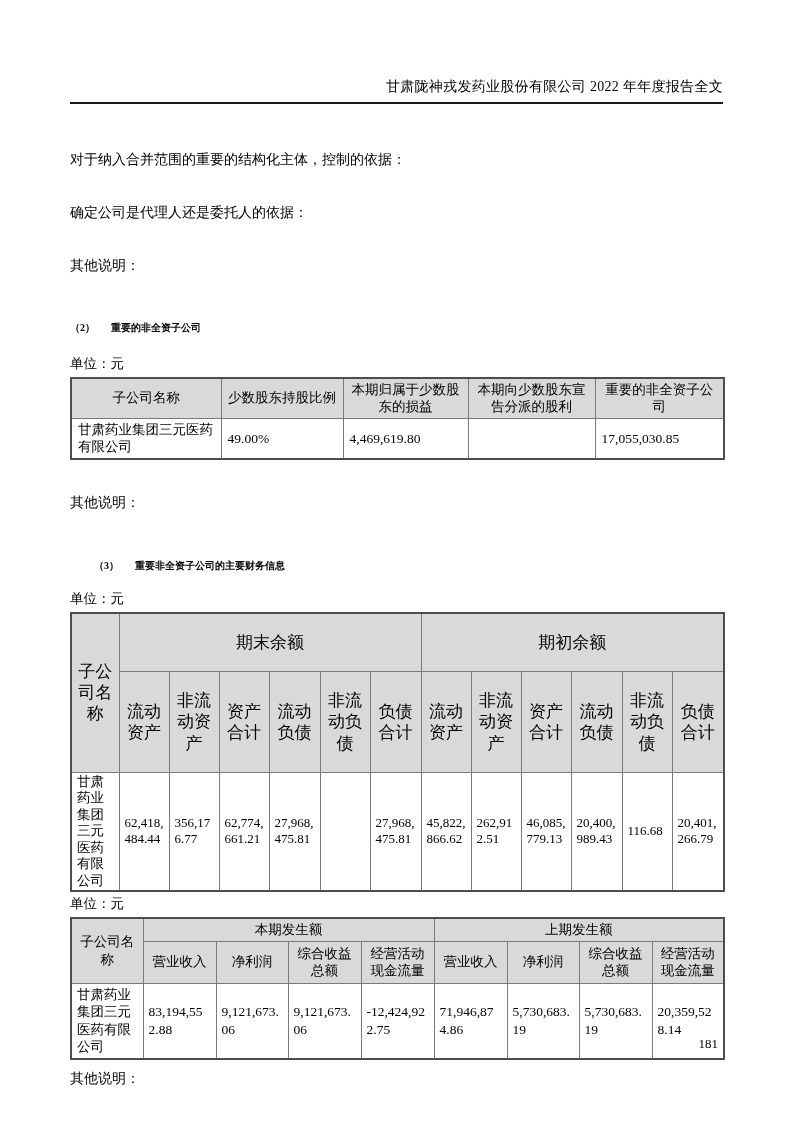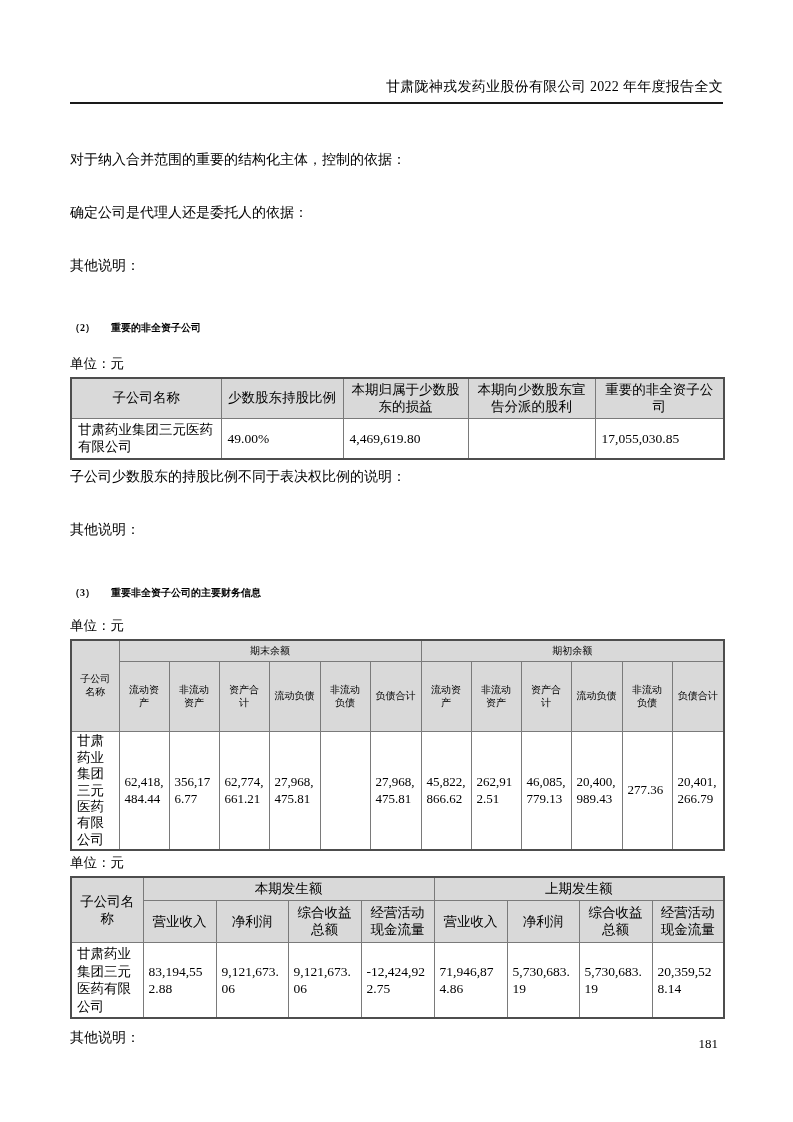--- a/index.html
+++ b/index.html
@@ -33,21 +33,21 @@
   }
   .mt-p1 { margin-top: 47px; }
   .mt-p  { margin-top: 34px; }
 
   .section-heading {
     font-size: 10px;
     font-weight: bold;
     margin: 0;
   }
   .mt-h2 { margin-top: 45px; }
-  .mt-h3 { margin-top: 46px; }
+  .mt-h3 { margin-top: 46px; margin-left: 24px; }
   .section-heading .sec-label { margin-right: 16px; }
 
   .unit-label {
     text-align: left;
     font-size: 13.5px;
     margin: 0;
   }
   .mt-u1 { margin-top: 20px; }
   .mt-u2 { margin-top: 17px; }
   .mt-u3 { margin-top: 3px; }
@@ -69,21 +69,21 @@
   td.num  { }
   td.name { text-align: left; }
   td.empty { }
 
   
   .t1 th, .t1 td { font-size: 13.5px; line-height: 1.3; padding: 2px 6px; }
   .t1 thead tr { height: 40px; }
   .t1 tbody tr { height: 36px; }
 
   
-  .t2 th { font-size: 10px; line-height: 1.25; padding: 1px 5px; }
+  .t2 th { font-size: 17px; line-height: 1.25; padding: 18px 5px; }
   .t2 td { font-size: 13px;  line-height: 1.3;  padding: 1px 5px; }
   .t2 td.name { font-size: 13.5px; line-height: 1.22; }
   .t2 .group-row { height: 22px; }
   .t2 .sub-row { height: 70px; }
   .t2 tbody tr { height: 106px; }
 
   
   .t3 th, .t3 td { font-size: 13.5px; line-height: 1.3; padding: 2px 5px; }
   .t3 .group-row { height: 22px; }
   .t3 .sub-row { height: 42px; }
@@ -133,21 +133,20 @@
       <tr>
         <td class="name">甘肃药业集团三元医药有限公司</td>
         <td class="num">49.00%</td>
         <td class="num">4,469,619.80</td>
         <td class="num empty"></td>
         <td class="num">17,055,030.85</td>
       </tr>
     </tbody>
   </table>
 
-  <p class="body-text" style="margin-top:8px;">子公司少数股东的持股比例不同于表决权比例的说明：</p>
   <p class="body-text mt-p">其他说明：</p>
 
   <p class="section-heading mt-h3"><span class="sec-label">（3）</span><span>重要非全资子公司的主要财务信息</span></p>
 
   <p class="unit-label mt-u2">单位：元</p>
 
   <table class="t2">
     <colgroup>
       <col style="width:48px">
       <col style="width:50px">
@@ -190,21 +189,21 @@
         <td class="num">62,418,484.44</td>
         <td class="num">356,176.77</td>
         <td class="num">62,774,661.21</td>
         <td class="num">27,968,475.81</td>
         <td class="num empty"></td>
         <td class="num">27,968,475.81</td>
         <td class="num">45,822,866.62</td>
         <td class="num">262,912.51</td>
         <td class="num">46,085,779.13</td>
         <td class="num">20,400,989.43</td>
-        <td class="num">277.36</td>
+        <td class="num">116.68</td>
         <td class="num">20,401,266.79</td>
       </tr>
     </tbody>
   </table>
 
   <p class="unit-label mt-u3">单位：元</p>
 
   <table class="t3">
     <colgroup>
       <col style="width:72px">

